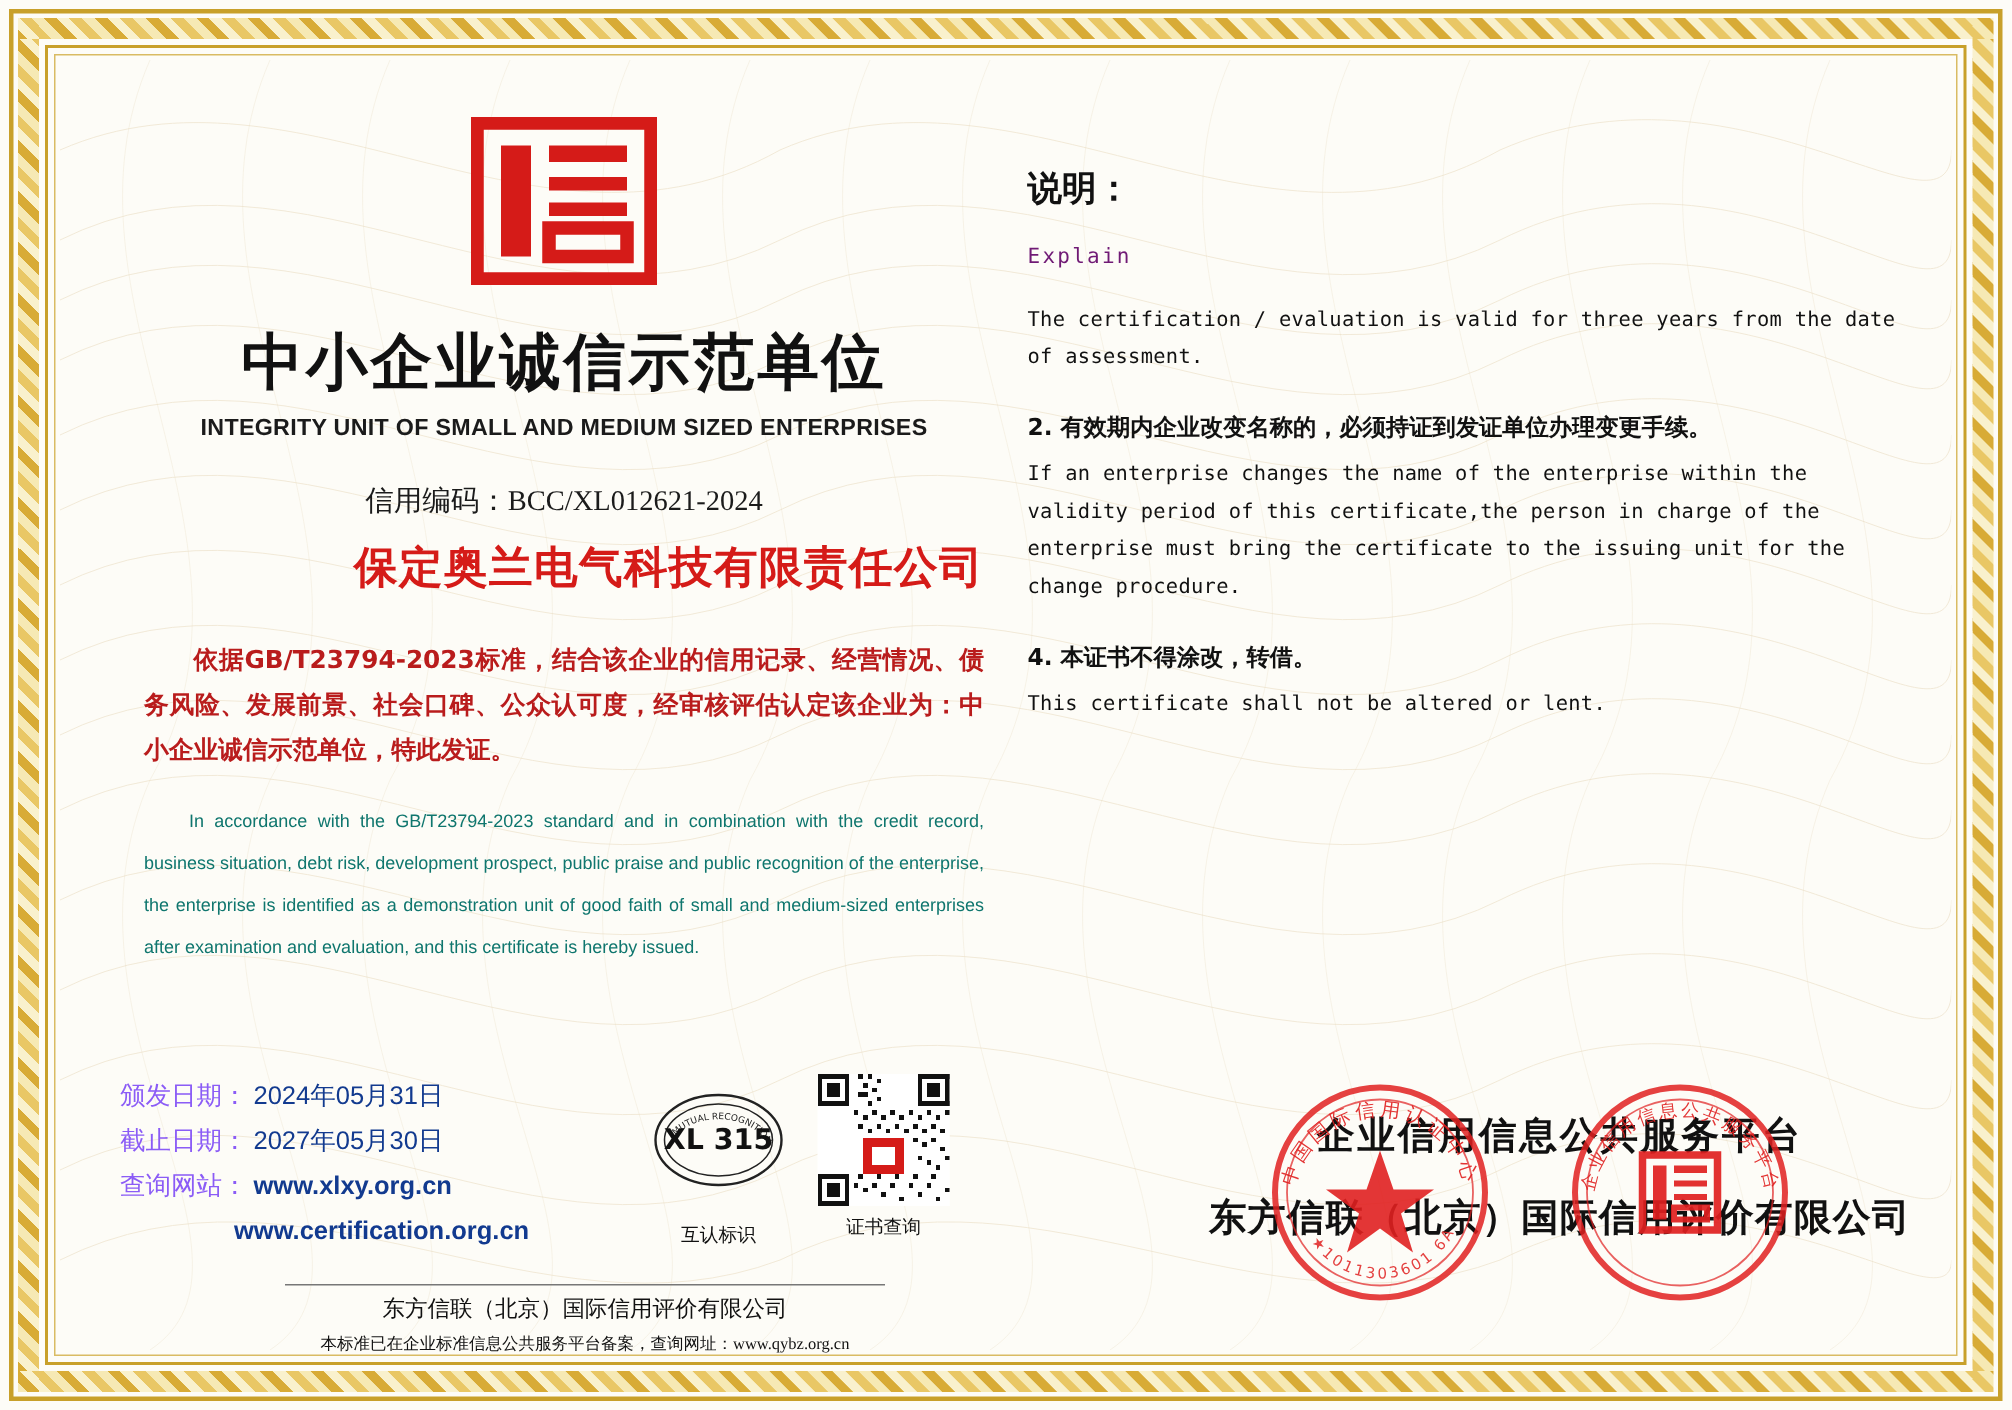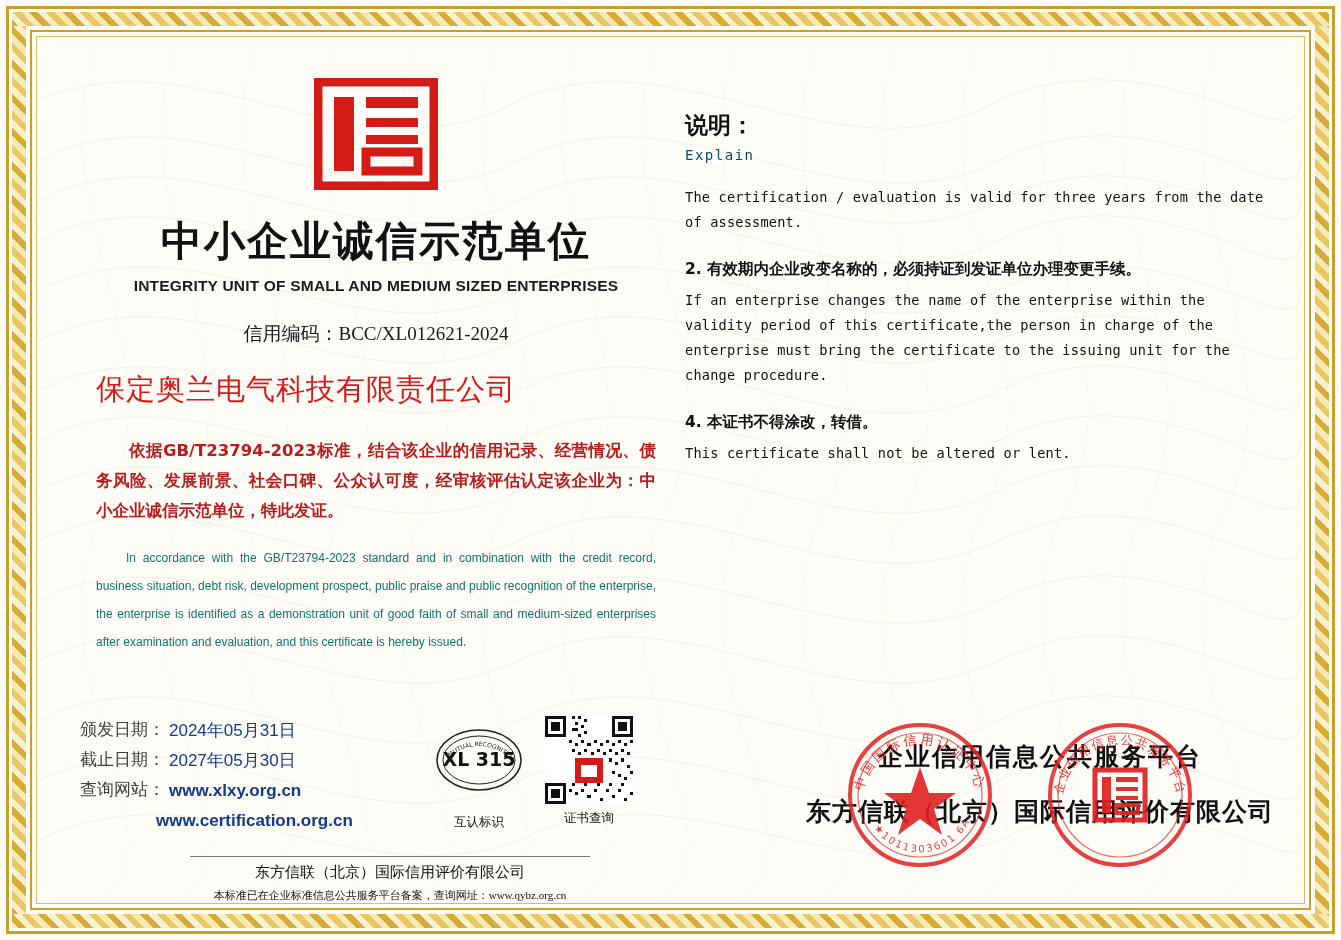--- a/index.html
+++ b/index.html
@@ -63,41 +63,41 @@
   }
   .title-en{
     text-align:center;font-size:15.5px;font-weight:bold;color:#1b1b1b;
     letter-spacing:.2px;margin-top:8px;
   }
   .code{
     text-align:center;font-family:"Liberation Serif","DejaVu Serif",serif;
     font-size:19px;color:#1b1b1b;margin-top:26px;
   }
   .company{
-    text-align:left;color:#d51b18;font-weight:normal;
+    text-align:right;color:#d51b18;font-weight:bold;
     font-family:"DejaVu Sans",sans-serif;
-    font-size:29px;margin-top:23px;letter-spacing:1px;
+    font-size:29px;margin-top:12px;letter-spacing:1px;
   }
   .para-cn{
     margin-top:26px;font-size:16.5px;line-height:30px;color:#b91c1c;
     text-align:justify;font-family:"DejaVu Sans",sans-serif;
     font-weight:bold;
     text-indent:33px;
   }
   .para-en{
     margin-top:18px;font-size:12px;line-height:28px;color:#0f766e;
     text-align:justify;text-indent:30px;
   }
   
   .dates{
     position:absolute;left:40px;top:676px;width:330px;
     font-size:17px;color:#123a8f;line-height:30px;
   }
   .dates .row{display:flex;}
-  .dates .lbl{color:#404040;white-space:nowrap;font-family:Liberation Mono, monospace;}
+  .dates .lbl{color:#8b5cf6;white-space:nowrap;}
   .dates .val{color:#123a8f;margin-left:4px;}
   .dates .url{font-weight:bold;}
   .dates .url2{margin-left:76px;font-weight:bold;display:block;}
 
   .badges{
     position:absolute;left:395px;top:676px;width:210px;
     display:flex;gap:22px;
   }
   .badge{width:88px;text-align:center;}
   .badge-caption{font-size:12.5px;color:#111;margin-top:6px;}
@@ -111,21 +111,21 @@
     font-size:15px;color:#111;
     border-top:1px solid #777;padding-top:6px;
   }
   .footer-note{
     position:absolute;left:90px;top:848px;width:520px;text-align:center;
     font-size:11px;color:#111;font-family:"Liberation Serif","DejaVu Serif",serif;
   }
   
   .right{position:absolute;left:645px;top:70px;width:590px;}
   .explain-cn{font-size:23px;font-weight:bold;color:#111;font-family:"DejaVu Sans",sans-serif;}
-  .explain-en{font-size:14px;color:#0c4a6e;letter-spacing:1.5px;margin-top:6px;font-family:"DejaVu Sans Mono","Liberation Mono",monospace;}
+  .explain-en{font-size:14px;color:#701a75;letter-spacing:1.5px;margin-top:22px;font-family:"DejaVu Sans Mono","Liberation Mono",monospace;}
   .item{margin-top:22px;}
   .item .cn{font-size:15.5px;font-weight:bold;color:#111;font-family:"DejaVu Sans",sans-serif;line-height:24px;}
   .item .en{font-size:13.6px;color:#111;margin-top:7px;line-height:25px;
             font-family:"DejaVu Sans Mono","Liberation Mono",monospace;letter-spacing:.2px;}
   
   .sign{
     position:absolute;left:700px;top:700px;width:600px;text-align:center;
   }
   .sign .l1{
     font-size:25px;font-weight:bold;color:#111;

